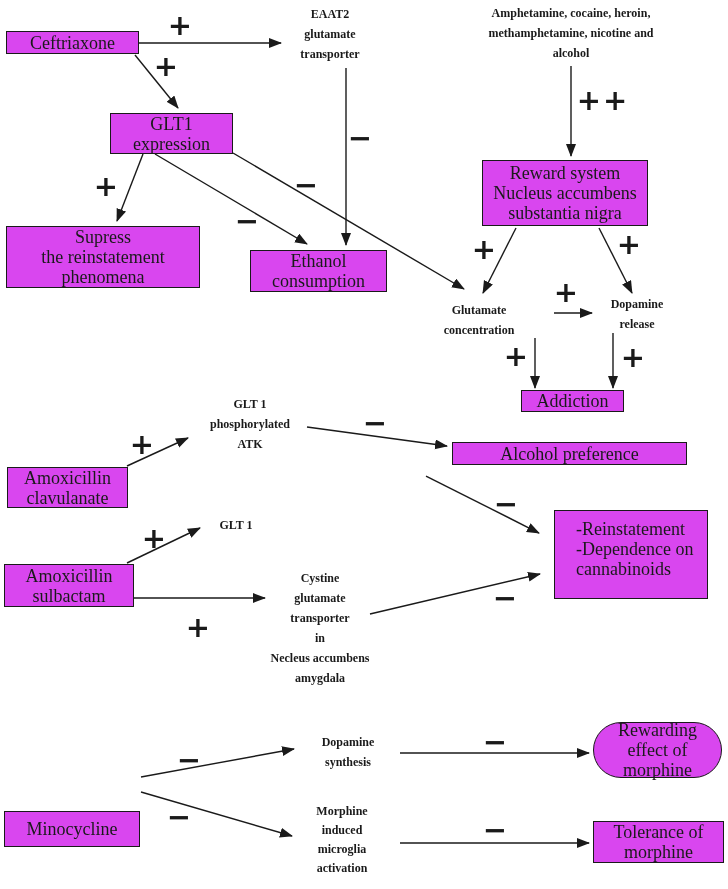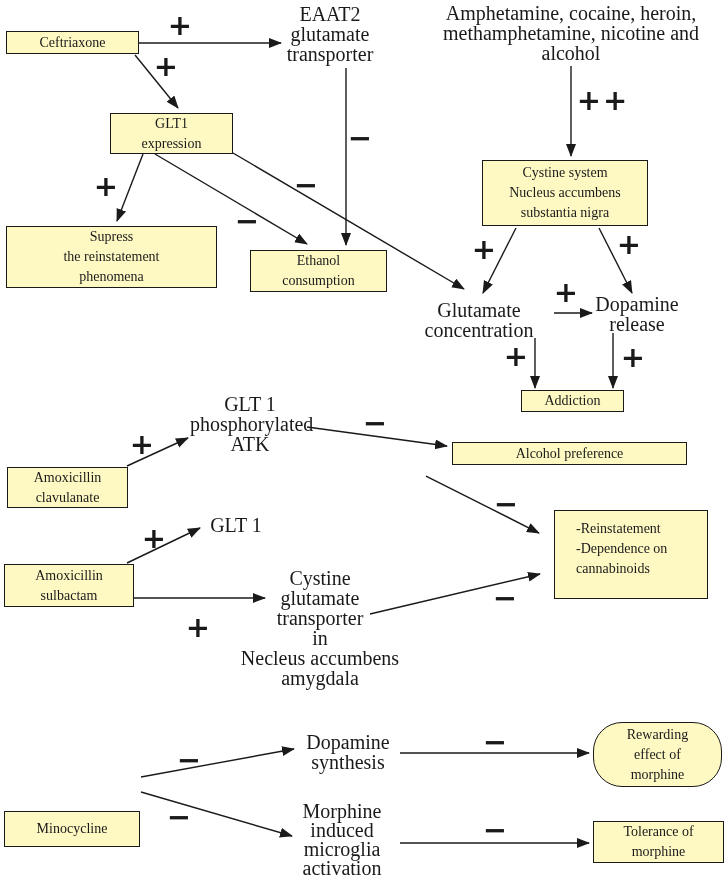--- a/index.html
+++ b/index.html
@@ -1,22 +1,22 @@
 <!DOCTYPE html>
 <html><head>
 <meta charset="utf-8">
 <style>
   html,body{margin:0;padding:0;background:#fff;}
   #canvas{position:relative;width:728px;height:889px;background:#ffffff;overflow:hidden;
           font-family:"Liberation Serif", serif;color:#1a1a1a;}
   #arrows{position:absolute;left:0;top:0;width:728px;height:889px;}
-  .box{position:absolute;box-sizing:border-box;border:1.4px solid #1a1a1a;background:#fef9c3;
+  .box{position:absolute;box-sizing:border-box;border:1.4px solid #1a1a1a;background:#d946ef;
        display:flex;flex-direction:column;justify-content:center;text-align:center;
-       font-size:14px;line-height:20px;}
-  .txt{position:absolute;box-sizing:border-box;text-align:center;font-size:20px;line-height:20px;}
+       font-size:18px;line-height:20px;}
+  .txt{position:absolute;box-sizing:border-box;text-align:center;font-size:12px;line-height:20px;font-weight:bold;}
   .sign{position:absolute;transform:translate(-50%,-50%);
         font-family:"DejaVu Sans", sans-serif;font-weight:bold;font-size:29px;
         letter-spacing:2px;white-space:nowrap;}
   .left-align{text-align:left;justify-content:flex-start;padding:8px 4px 0 21px;}
   .lh19{line-height:19px;}
 </style>
 </head>
 <body>
 
 <div id="canvas">
@@ -56,26 +56,26 @@
   <div class="box" style="left:6px;top:31px;width:133px;height:23px;">
     <div>Ceftriaxone</div>
   </div>
 
   <div class="box" style="left:110px;top:113px;width:123px;height:41px;">
     <div>GLT1</div>
     <div>expression</div>
   </div>
 
   <div class="box" style="left:482px;top:160px;width:166px;height:66px;">
-    <div>Cystine system</div>
+    <div>Reward system</div>
     <div>Nucleus accumbens</div>
     <div>substantia nigra</div>
   </div>
 
-  <div class="box" style="left:6px;top:226px;width:211px;height:62px;">
+  <div class="box" style="left:6px;top:226px;width:194px;height:62px;">
     <div>Supress</div>
     <div>the reinstatement</div>
     <div>phenomena</div>
   </div>
 
   <div class="box" style="left:250px;top:250px;width:137px;height:42px;">
     <div>Ethanol</div>
     <div>consumption</div>
   </div>
 
@@ -100,21 +100,21 @@
 
   <div class="box" style="left:4px;top:564px;width:130px;height:43px;">
     <div>Amoxicillin</div>
     <div>sulbactam</div>
   </div>
 
   <div class="box" style="left:4px;top:771px;width:136px;height:36px;margin-top:40px;">
     <div>Minocycline</div>
   </div>
 
-  <div class="box" style="left:593px;top:722px;width:129px;height:65px;border-radius:29px;">
+  <div class="box" style="left:593px;top:722px;width:129px;height:56px;border-radius:29px;">
     <div>Rewarding</div>
     <div>effect of</div>
     <div>morphine</div>
   </div>
 
   <div class="box" style="left:593px;top:821px;width:131px;height:42px;">
     <div>Tolerance of</div>
     <div>morphine</div>
   </div>
 

